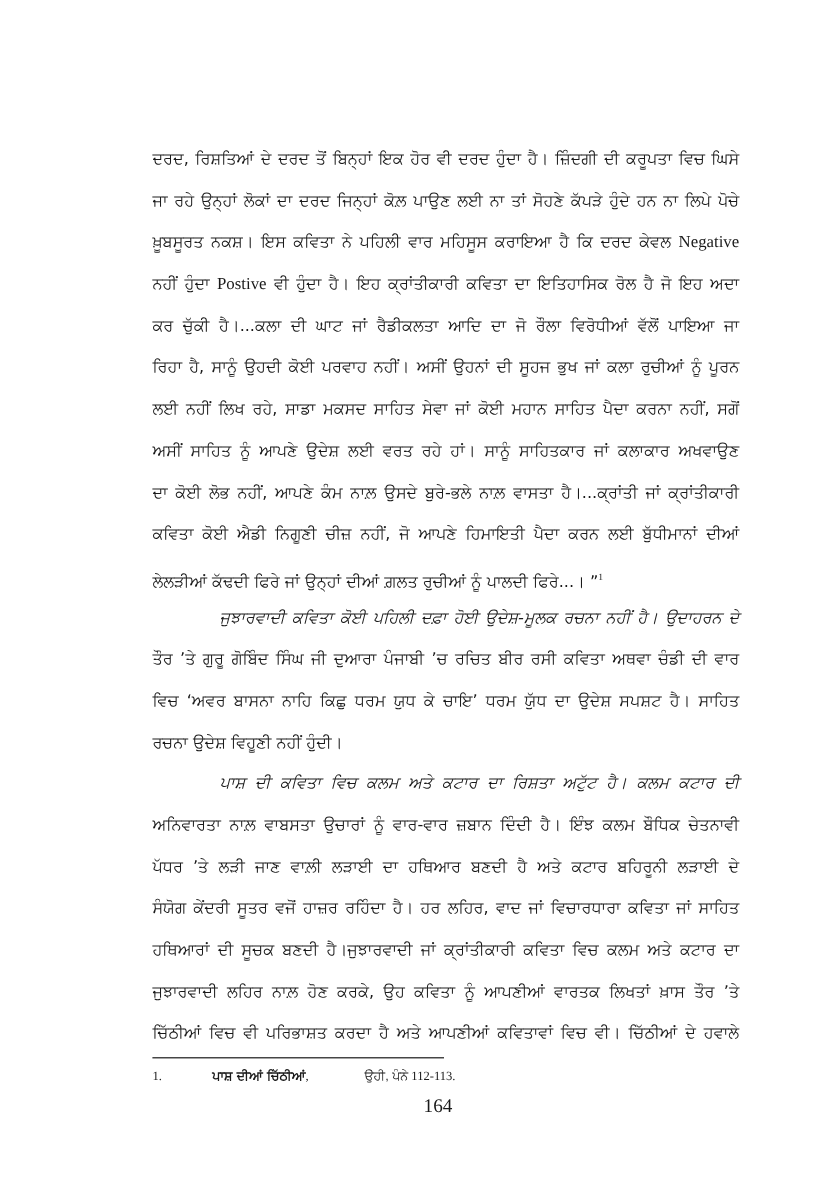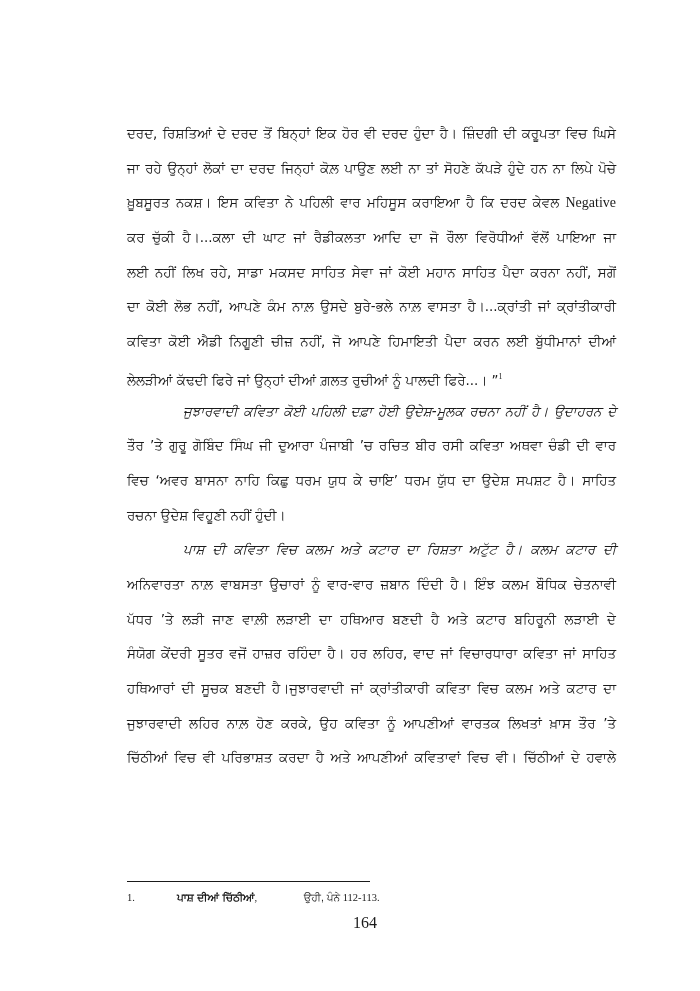--- a/index.html
+++ b/index.html
@@ -93,22 +93,25 @@
     }
   </style>
 </head>
 <body>
 
 <div class="page">
   <div class="text-block">
     <div class="line">ਦਰਦ, ਰਿਸ਼ਤਿਆਂ ਦੇ ਦਰਦ ਤੋਂ ਬਿਨ੍ਹਾਂ ਇਕ ਹੋਰ ਵੀ ਦਰਦ ਹੁੰਦਾ ਹੈ। ਜ਼ਿੰਦਗੀ ਦੀ ਕਰੂਪਤਾ ਵਿਚ ਘਿਸੇ</div>
     <div class="line">ਜਾ ਰਹੇ ਉਨ੍ਹਾਂ ਲੋਕਾਂ ਦਾ ਦਰਦ ਜਿਨ੍ਹਾਂ ਕੋਲ਼ ਪਾਉਣ ਲਈ ਨਾ ਤਾਂ ਸੋਹਣੇ ਕੱਪੜੇ ਹੁੰਦੇ ਹਨ ਨਾ ਲਿਪੇ ਪੋਚੇ</div>
     <div class="line"><span>ਖ਼ੂਬਸੂਰਤ ਨਕਸ਼। ਇਸ ਕਵਿਤਾ ਨੇ ਪਹਿਲੀ ਵਾਰ ਮਹਿਸੂਸ ਕਰਾਇਆ ਹੈ ਕਿ ਦਰਦ ਕੇਵਲ </span><span class="latin">Negative</span></div>
+    <div class="line"><span>ਨਹੀਂ ਹੁੰਦਾ </span><span class="latin">Postive</span><span> ਵੀ ਹੁੰਦਾ ਹੈ। ਇਹ ਕ੍ਰਾਂਤੀਕਾਰੀ ਕਵਿਤਾ ਦਾ ਇਤਿਹਾਸਿਕ ਰੋਲ ਹੈ ਜੋ ਇਹ ਅਦਾ</span></div>
     <div class="line">ਕਰ ਚੁੱਕੀ ਹੈ।...ਕਲਾ ਦੀ ਘਾਟ ਜਾਂ ਰੈਡੀਕਲਤਾ ਆਦਿ ਦਾ ਜੋ ਰੌਲਾ ਵਿਰੋਧੀਆਂ ਵੱਲੋਂ ਪਾਇਆ ਜਾ</div>
+    <div class="line">ਰਿਹਾ ਹੈ, ਸਾਨੂੰ ਉਹਦੀ ਕੋਈ ਪਰਵਾਹ ਨਹੀਂ। ਅਸੀਂ ਉਹਨਾਂ ਦੀ ਸੂਹਜ ਭੁਖ ਜਾਂ ਕਲਾ ਰੁਚੀਆਂ ਨੂੰ ਪੂਰਨ</div>
     <div class="line">ਲਈ ਨਹੀਂ ਲਿਖ ਰਹੇ, ਸਾਡਾ ਮਕਸਦ ਸਾਹਿਤ ਸੇਵਾ ਜਾਂ ਕੋਈ ਮਹਾਨ ਸਾਹਿਤ ਪੈਦਾ ਕਰਨਾ ਨਹੀਂ, ਸਗੋਂ</div>
+    <div class="line">ਅਸੀਂ ਸਾਹਿਤ ਨੂੰ ਆਪਣੇ ਉਦੇਸ਼ ਲਈ ਵਰਤ ਰਹੇ ਹਾਂ। ਸਾਨੂੰ ਸਾਹਿਤਕਾਰ ਜਾਂ ਕਲਾਕਾਰ ਅਖਵਾਉਣ</div>
     <div class="line">ਦਾ ਕੋਈ ਲੋਭ ਨਹੀਂ, ਆਪਣੇ ਕੰਮ ਨਾਲ਼ ਉਸਦੇ ਬੁਰੇ-ਭਲੇ ਨਾਲ਼ ਵਾਸਤਾ ਹੈ।...ਕ੍ਰਾਂਤੀ ਜਾਂ ਕ੍ਰਾਂਤੀਕਾਰੀ</div>
     <div class="line">ਕਵਿਤਾ ਕੋਈ ਐਡੀ ਨਿਗੂਣੀ ਚੀਜ਼ ਨਹੀਂ, ਜੋ ਆਪਣੇ ਹਿਮਾਇਤੀ ਪੈਦਾ ਕਰਨ ਲਈ ਬੁੱਧੀਮਾਨਾਂ ਦੀਆਂ</div>
     <div class="line last"><span>ਲੇਲੜੀਆਂ ਕੱਢਦੀ ਫਿਰੇ ਜਾਂ ਉਨ੍ਹਾਂ ਦੀਆਂ ਗ਼ਲਤ ਰੁਚੀਆਂ ਨੂੰ ਪਾਲਦੀ ਫਿਰੇ...। ”</span><sup>1</sup></div>
     <div class="line indent">ਜੁਝਾਰਵਾਦੀ ਕਵਿਤਾ ਕੋਈ ਪਹਿਲੀ ਦਫ਼ਾ ਹੋਈ ਉਦੇਸ਼-ਮੂਲਕ ਰਚਨਾ ਨਹੀਂ ਹੈ। ਉਦਾਹਰਨ ਦੇ</div>
     <div class="line">ਤੌਰ ’ਤੇ ਗੁਰੂ ਗੋਬਿੰਦ ਸਿੰਘ ਜੀ ਦੁਆਰਾ ਪੰਜਾਬੀ ’ਚ ਰਚਿਤ ਬੀਰ ਰਸੀ ਕਵਿਤਾ ਅਥਵਾ ਚੰਡੀ ਦੀ ਵਾਰ</div>
     <div class="line">ਵਿਚ ‘ਅਵਰ ਬਾਸਨਾ ਨਾਹਿ ਕਿਛੁ ਧਰਮ ਯੁਧ ਕੇ ਚਾਇ’ ਧਰਮ ਯੁੱਧ ਦਾ ਉਦੇਸ਼ ਸਪਸ਼ਟ ਹੈ। ਸਾਹਿਤ</div>
     <div class="line last">ਰਚਨਾ ਉਦੇਸ਼ ਵਿਹੂਣੀ ਨਹੀਂ ਹੁੰਦੀ।</div>
     <div class="line indent">ਪਾਸ਼ ਦੀ ਕਵਿਤਾ ਵਿਚ ਕਲਮ ਅਤੇ ਕਟਾਰ ਦਾ ਰਿਸ਼ਤਾ ਅਟੁੱਟ ਹੈ। ਕਲਮ ਕਟਾਰ ਦੀ</div>
     <div class="line">ਅਨਿਵਾਰਤਾ ਨਾਲ਼ ਵਾਬਸਤਾ ਉਚਾਰਾਂ ਨੂੰ ਵਾਰ-ਵਾਰ ਜ਼ਬਾਨ ਦਿੰਦੀ ਹੈ। ਇੰਝ ਕਲਮ ਬੌਧਿਕ ਚੇਤਨਾਵੀ</div>
     <div class="line">ਪੱਧਰ ’ਤੇ ਲੜੀ ਜਾਣ ਵਾਲ਼ੀ ਲੜਾਈ ਦਾ ਹਥਿਆਰ ਬਣਦੀ ਹੈ ਅਤੇ ਕਟਾਰ ਬਹਿਰੂਨੀ ਲੜਾਈ ਦੇ</div>

